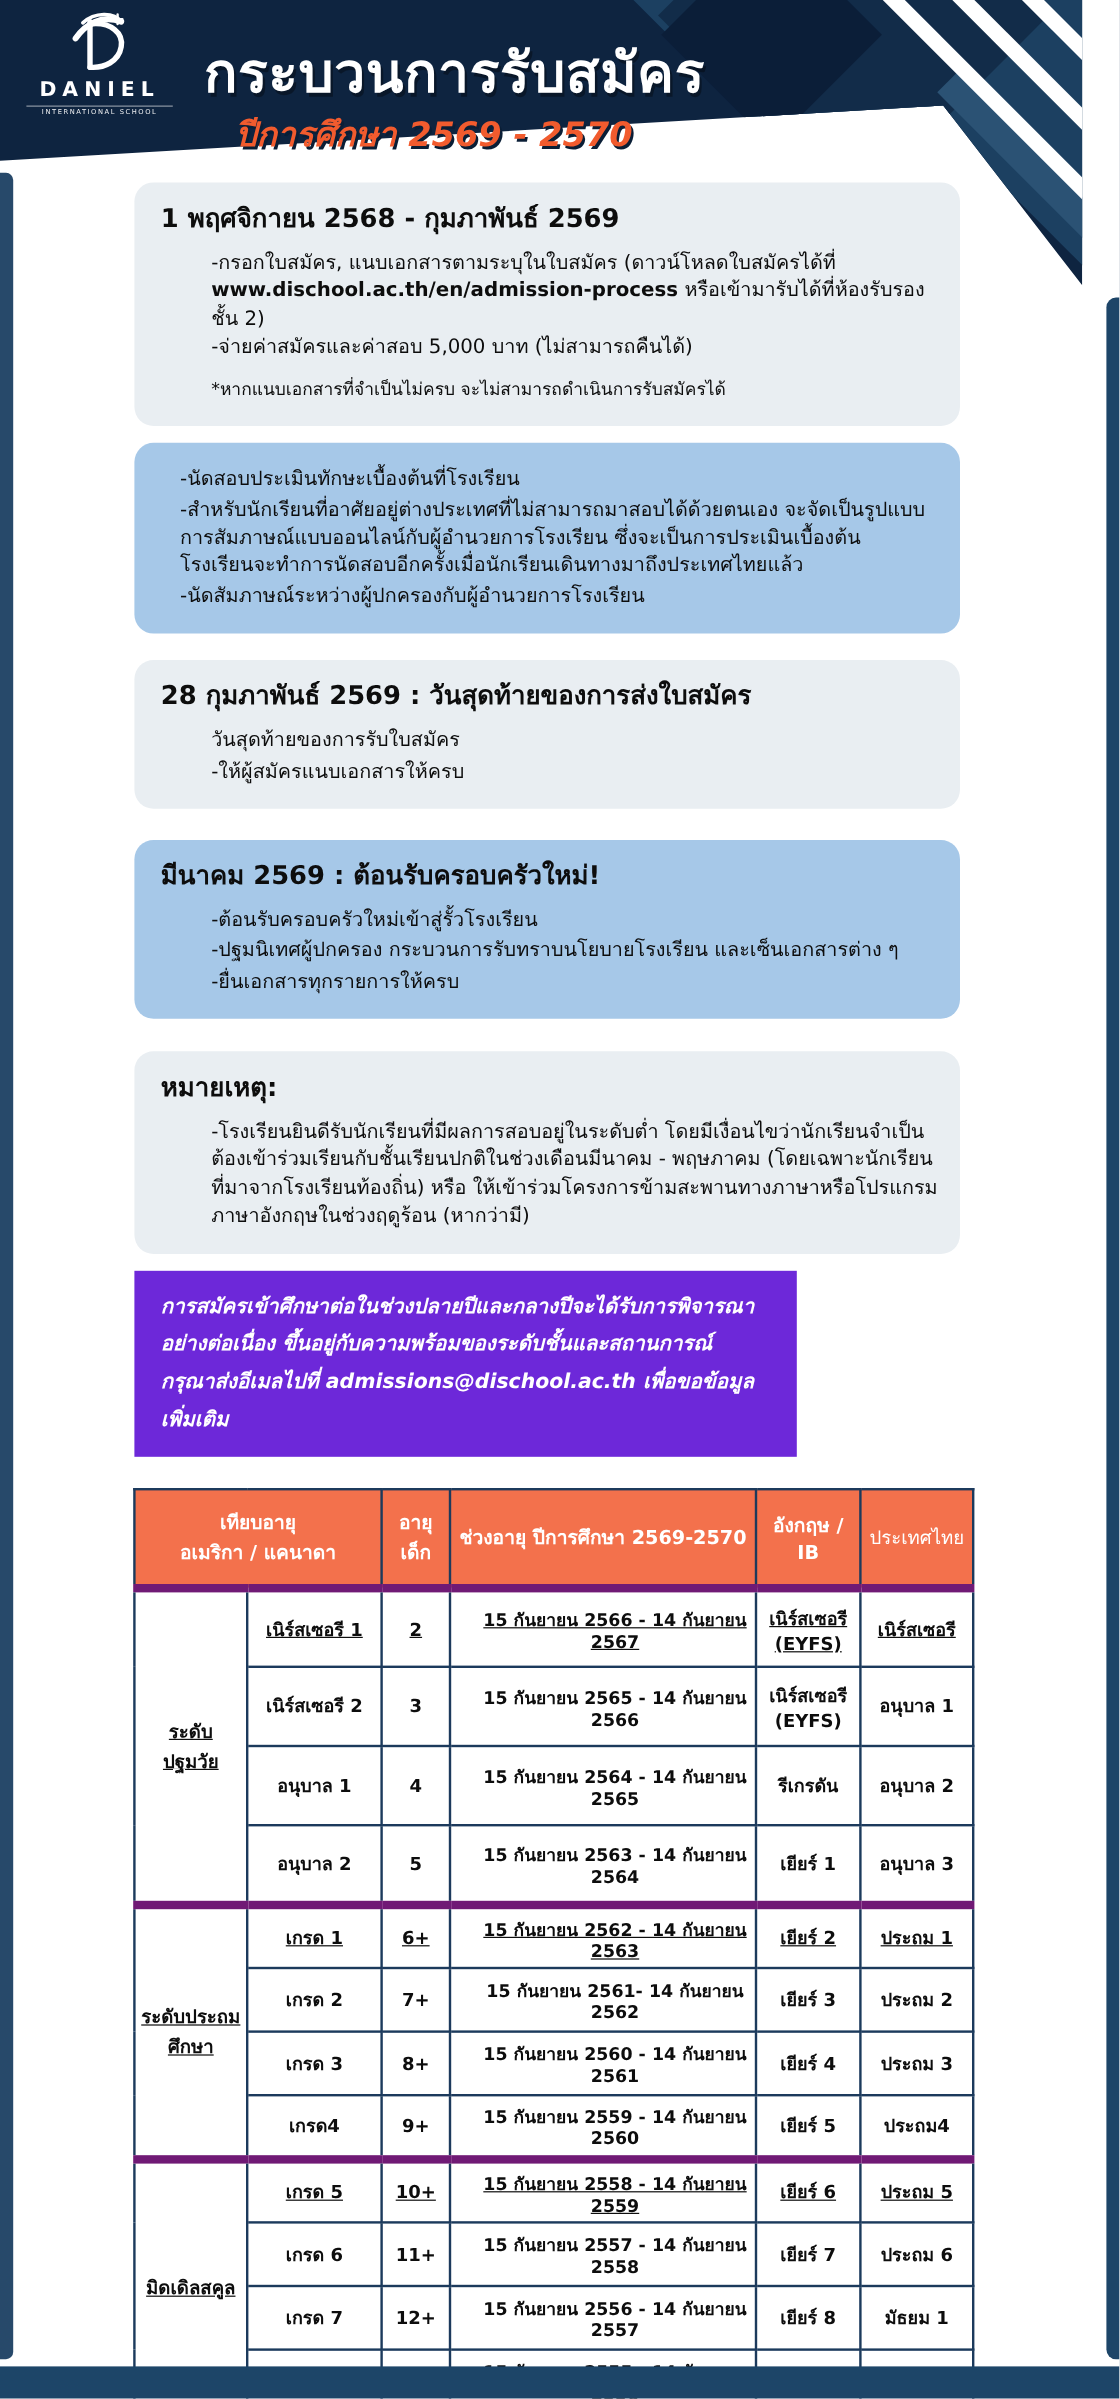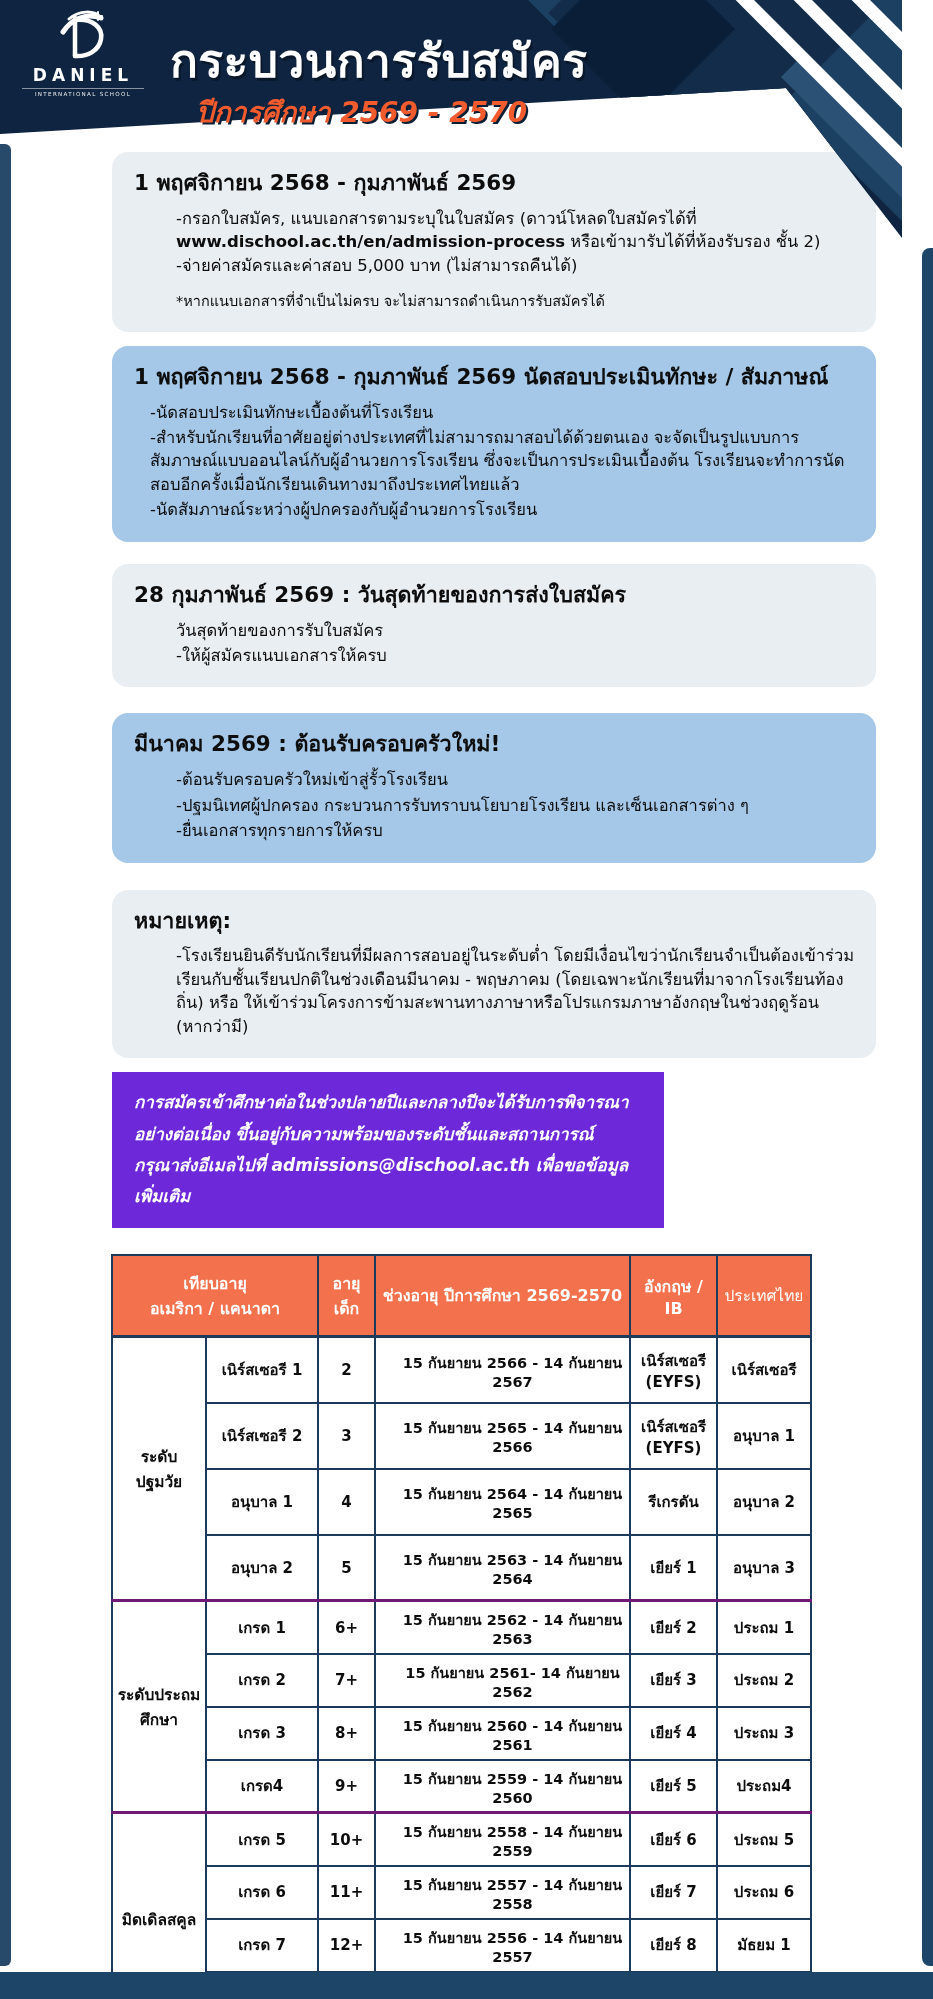--- a/index.html
+++ b/index.html
@@ -40,21 +40,21 @@
   .hero-title{ position:absolute; left:170px; top:24px; color:#ffffff;
                font-size:46px; font-weight:700; letter-spacing:.5px;
                text-shadow:2px 3px 0 rgba(0,0,0,.35); }
   .hero-subtitle{ position:absolute; left:196px; top:90px; color:#f15b2e;
                   font-size:28px; font-weight:800; font-style:italic;
                   text-shadow:2px 2px 0 #0a1e36; }
 
   
   .content{ position:relative; z-index:1; padding:152px 0 0 112px; }
 
-  .box{ width:764px; border-radius:16px; padding:16px 18px 18px 14px; color:#0d0d0d; }
+  .box{ width:688px; border-radius:16px; padding:16px 18px 18px 14px; color:#0d0d0d; }
   .box.gray{ background:#e9eef2; }
   .box.blue{ background:#a6c8e8; }
   .box h2{ font-size:21.5px; font-weight:800; margin:2px 0 10px 8px; line-height:1.25; }
   .lines{ font-size:16.5px; line-height:1.42; }
   .lines p{ margin:2px 0; }
   .ind-lg{ margin-left:50px; }
   .ind-sm{ margin-left:24px; }
   .note{ font-size:14.5px; margin-top:14px !important; }
   .m1{ margin-bottom:14px; } .m2{ margin-bottom:22px; } .m3{ margin-bottom:26px; }
   .m4{ margin-bottom:27px; } .m5{ margin-bottom:14px; }
@@ -70,21 +70,21 @@
                                 vertical-align:middle; padding:2px 4px; }
   .age-table thead th{ background:#f3714c; color:#ffffff; height:82px;
                        font-size:16px; font-weight:700; white-space:pre-line;
                        border-bottom-width:3px; }
   .age-table thead th:last-child{ font-weight:400; font-size:15.5px; }
   .age-table td{ font-size:15px; font-weight:700; color:#0d0d0d; }
   .age-table td.range-cell{ font-size:14.5px;padding-left:24px; }
   .age-table td.group-cell{ white-space:pre-line; font-size:15.5px; }
   .age-table tbody tr{ height:53px; }
   .age-table tbody tr.tall{ height:66px; }
-  .age-table tbody tr.group-start td{ border-top:3px solid #701a75; }
+  .age-table tbody tr.group-start td{ border-top:7px solid #701a75;text-decoration:underline; }
 </style>
 </head>
 <body>
 
 <div class="page">
 
   <div class="side-strip left"></div>
   <div class="side-strip right"></div>
 
   <header class="hero">
@@ -124,21 +124,20 @@
       <h2>1 พฤศจิกายน 2568 - กุมภาพันธ์ 2569</h2>
       <div class="lines ind-lg">
         <p><span>-กรอกใบสมัคร, แนบเอกสารตามระบุในใบสมัคร (ดาวน์โหลดใบสมัครได้ที่</span><br>
           <b>www.dischool.ac.th/en/admission-process</b><span> หรือเข้ามารับได้ที่ห้องรับรอง ชั้น 2)</span><br>
           <span>-จ่ายค่าสมัครและค่าสอบ 5,000 บาท (ไม่สามารถคืนได้)</span></p>
         <p class="note">*หากแนบเอกสารที่จำเป็นไม่ครบ จะไม่สามารถดำเนินการรับสมัครได้</p>
       </div>
     </section>
 
     <section class="box blue m2">
-      <h2>1 พฤศจิกายน 2568 - กุมภาพันธ์ 2569 นัดสอบประเมินทักษะ / สัมภาษณ์</h2>
       <div class="lines ind-sm">
         <p>-นัดสอบประเมินทักษะเบื้องต้นที่โรงเรียน</p>
         <p>-สำหรับนักเรียนที่อาศัยอยู่ต่างประเทศที่ไม่สามารถมาสอบได้ด้วยตนเอง จะจัดเป็นรูปแบบการสัมภาษณ์แบบออนไลน์กับผู้อำนวยการโรงเรียน ซึ่งจะเป็นการประเมินเบื้องต้น โรงเรียนจะทำการนัดสอบอีกครั้งเมื่อนักเรียนเดินทางมาถึงประเทศไทยแล้ว</p>
         <p>-นัดสัมภาษณ์ระหว่างผู้ปกครองกับผู้อำนวยการโรงเรียน</p>
       </div>
     </section>
 
     <section class="box gray m3">
       <h2>28 กุมภาพันธ์ 2569 : วันสุดท้ายของการส่งใบสมัคร</h2>
       <div class="lines ind-lg">

